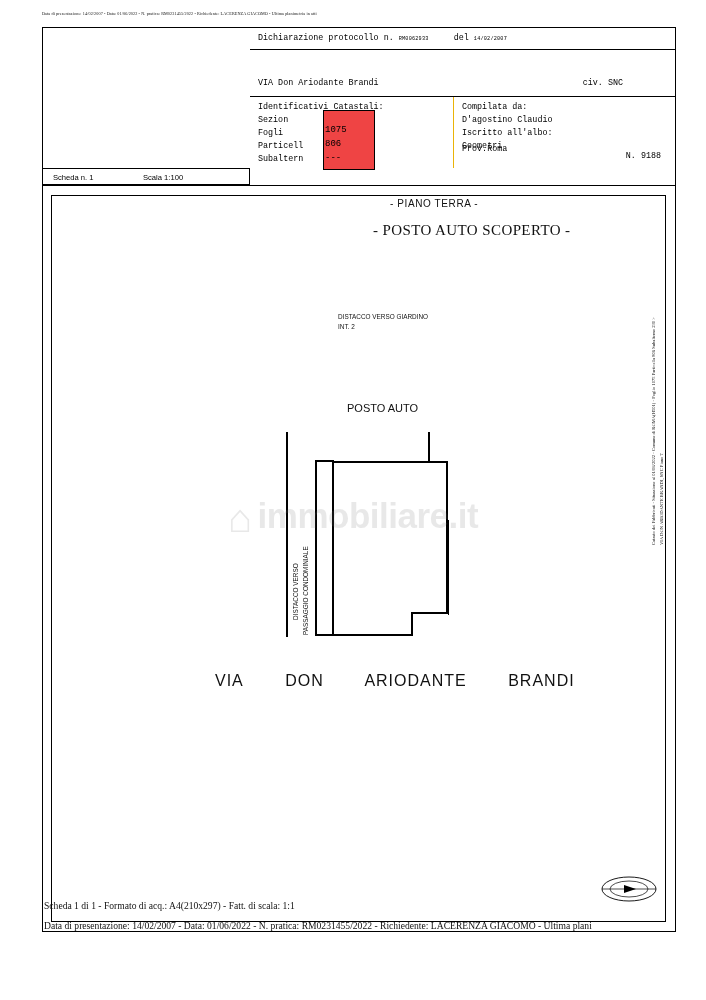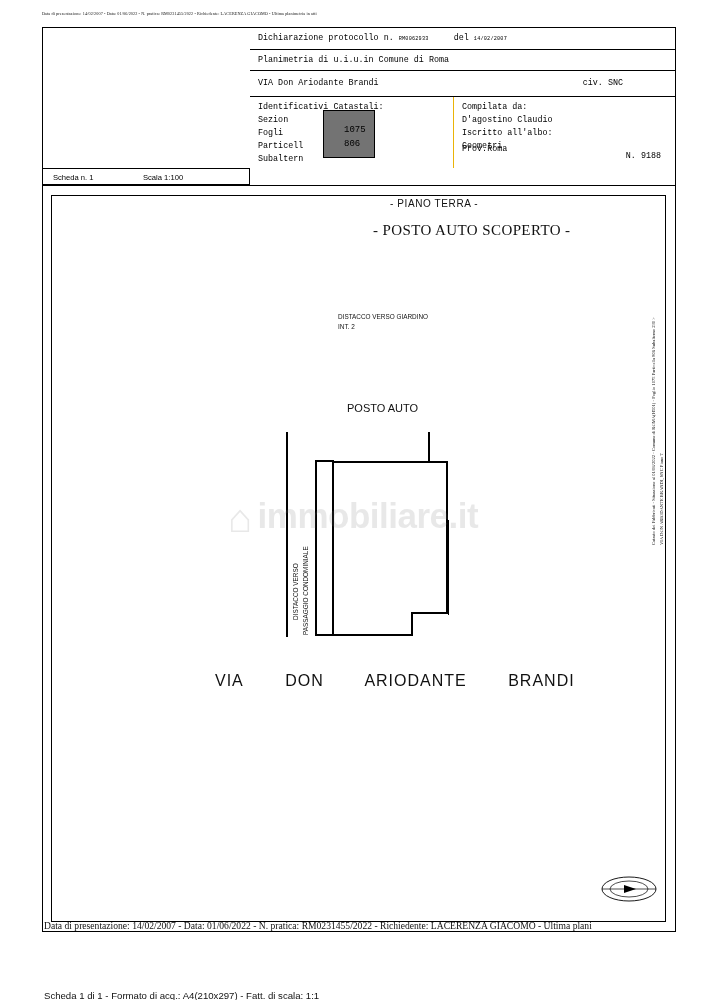--- a/index.html
+++ b/index.html
@@ -154,27 +154,27 @@
     position: absolute;
     left: 8px;
     bottom: 14px;
   }
   
   .val-box {
     position: absolute;
     left: 323px;
     top: 110px;
     width: 52px;
-    height: 48px;
+    height: 60px;
     border: 1px solid #000;
-    background: #737373;
+    background: #ef4444;
     box-sizing: border-box;
     font-family: "Liberation Mono", monospace;
     font-size: 9px;
-    padding: 12px 0 0 20px;
+    padding: 12px 0 0 1px;
     line-height: 14px;
     z-index: 5;
   }
 
   
   .scheda-bar {
     position: absolute;
     left: 0;
     top: 140px;
     width: 207px;
@@ -336,25 +336,25 @@
     left: 44px;
     top: 920px;
     font-size: 9.6px;
     color: #111;
     white-space: nowrap;
     font-family: "Liberation Serif", serif;
   }
   .footer2 {
     position: absolute;
     left: 44px;
-    top: 990px;
+    top: 900px;
     font-size: 9.6px;
     color: #111;
     white-space: nowrap;
-    font-family: Liberation Sans, sans-serif;
+    font-family: Liberation Serif, serif;
   }
 </style>
 </head>
 <body>
 
 <div class="page">
 
   <div class="top-strip">Data di presentazione: 14/02/2007 - Data: 01/06/2022 - N. pratica: RM0231455/2022 - Richiedente: LACERENZA GIACOMO - Ultima planimetria in atti</div>
 
   <div class="doc-frame">
@@ -365,21 +365,20 @@
       <div class="hdr-right">
 
         <div class="row-dich">
           <span>Dichiarazione protocollo n.</span>
           <span class="tiny">RM0062933</span>
           &nbsp;&nbsp;&nbsp;
           <span>del</span>
           <span class="tiny">14/02/2007</span>
         </div>
 
-        <div class="row-plan">Planimetria di u.i.u.in Comune di Roma</div>
 
         <div class="row-via">
           <span>VIA Don Ariodante Brandi</span>
           <span class="civ">civ. SNC</span>
         </div>
 
         <div class="blk-left">
           <span class="lbl ident-title">Identificativi Catastali:</span>
           <span class="lbl">Sezion</span>
           <span class="lbl">Fogli</span>

